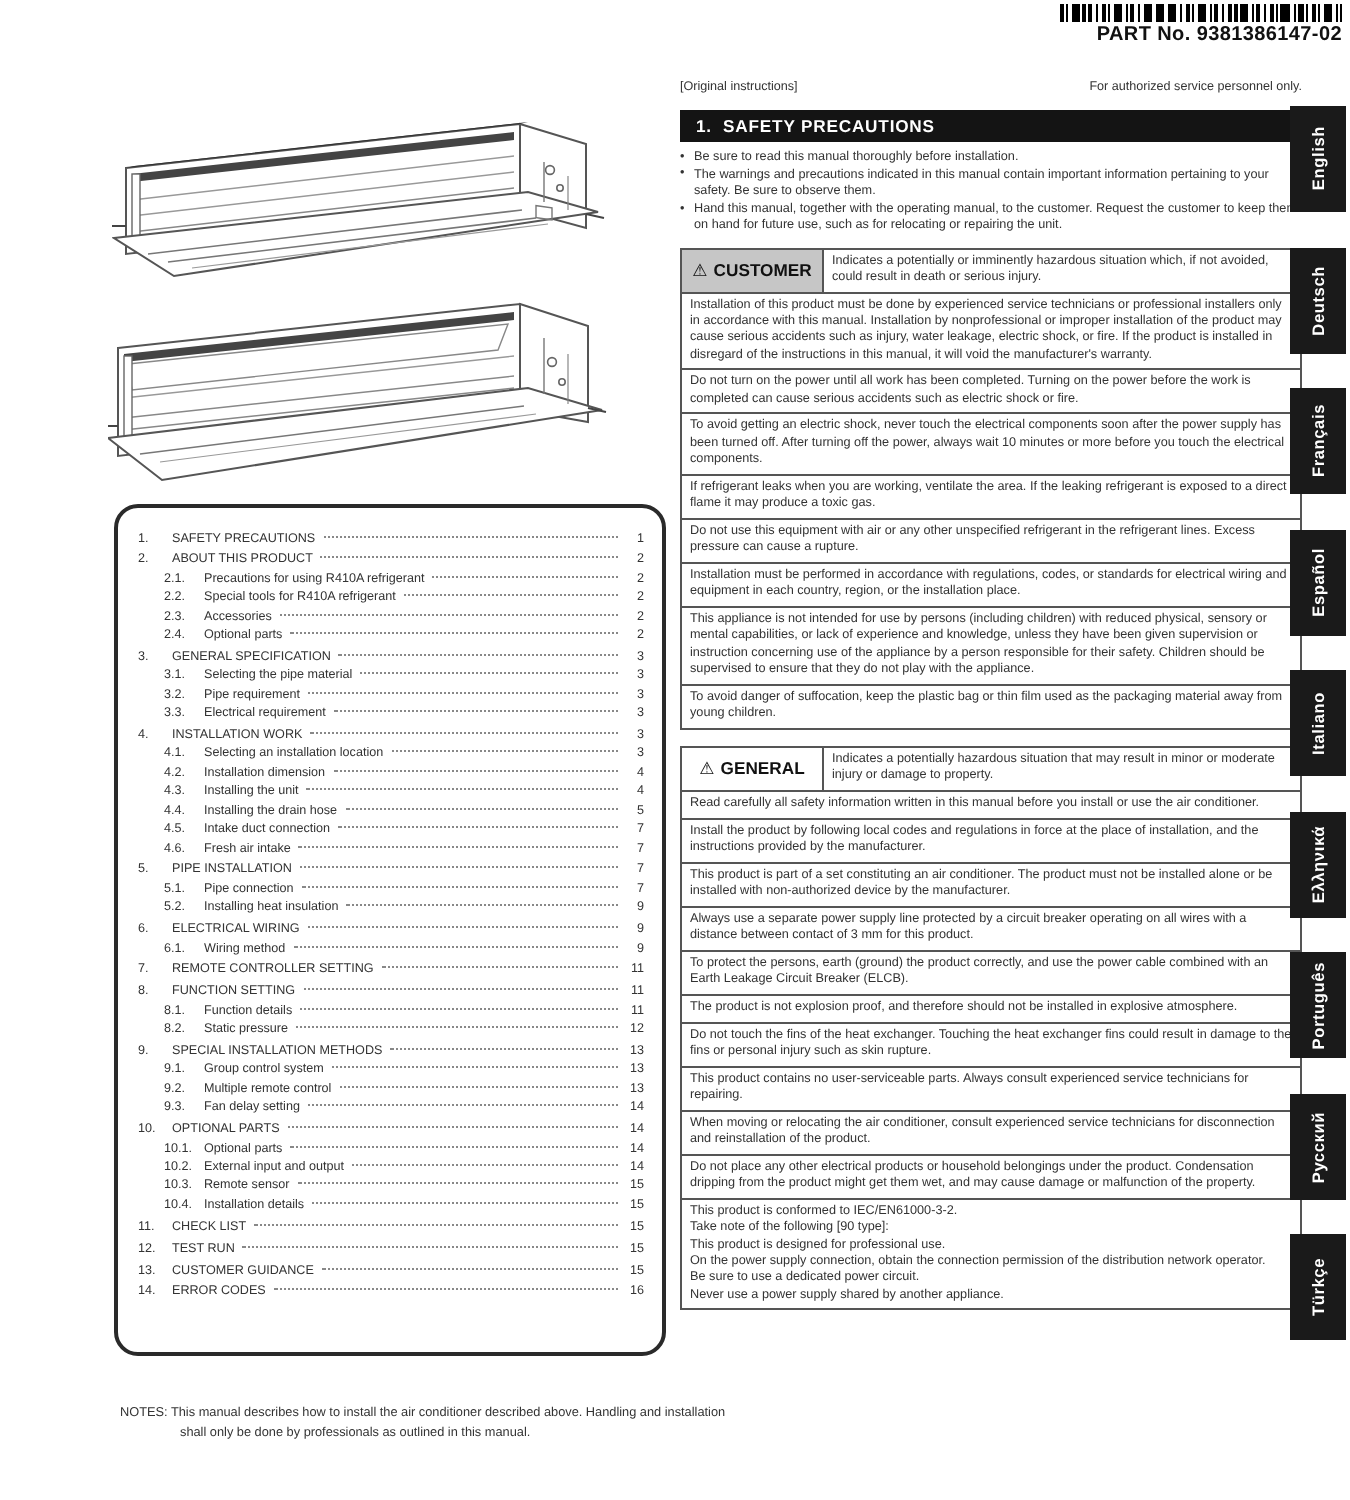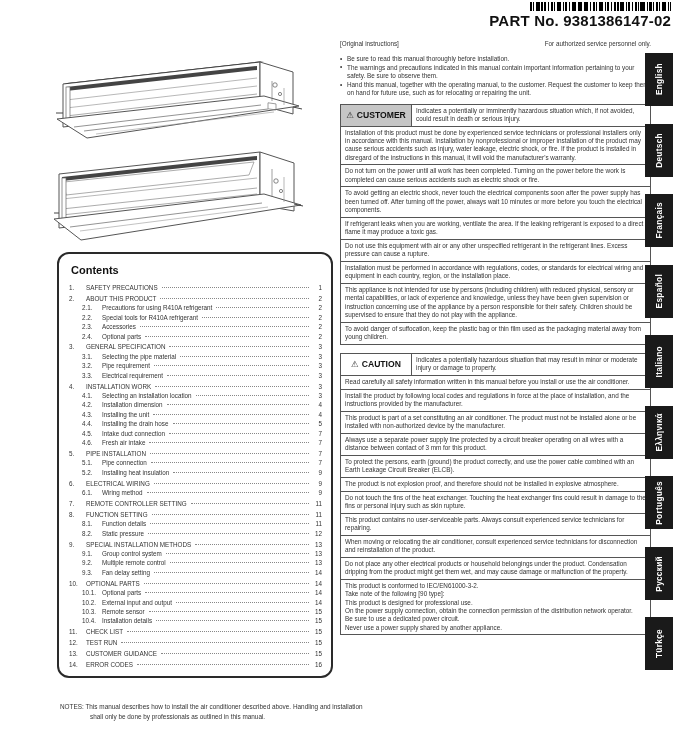--- a/index.html
+++ b/index.html
@@ -10,21 +10,21 @@
   }
   
   .barcode{
     position:absolute;left:530px;top:2px;width:141px;height:9px;background-color:#fff;
     background-image:
       repeating-linear-gradient(90deg,#000 0 1px,rgba(0,0,0,0) 1px 3px),
       repeating-linear-gradient(90deg,#000 0 2px,rgba(0,0,0,0) 2px 7px),
       repeating-linear-gradient(90deg,#000 0 1px,rgba(0,0,0,0) 1px 11px);
   }
   .part-no{
-    position:absolute;top:12px;right:4px;font-size:15px;font-weight:bold;
+    position:absolute;top:12px;right:4px;font-size:10px;font-weight:bold;
     letter-spacing:.2px;color:#111;
   }
   
   .drawing1{position:absolute;left:56px;top:55px;}
   .drawing2{position:absolute;left:54px;top:147px;}
   .contents-box{
     position:absolute;left:57px;top:252px;width:276px;height:426px;
     border:2px solid #2a2a2a;border-radius:12px;box-sizing:border-box;
     padding:9px 9px 0 10px;overflow:hidden;background:#fff;
   }
@@ -119,21 +119,20 @@
     <line x1="0" y1="66" x2="5" y2="66" stroke="#444"></line>
     <line x1="240" y1="57" x2="249" y2="59" stroke="#444"></line>
     <circle cx="222" cy="34" r="2.2" stroke="#666" stroke-width="0.8"></circle>
     <circle cx="227" cy="44" r="1.6" stroke="#666" stroke-width="0.8"></circle>
     <line x1="218" y1="22" x2="218" y2="50" stroke="#777" stroke-width="0.7"></line>
     <line x1="230" y1="30" x2="230" y2="55" stroke="#888" stroke-width="0.6"></line>
   </g>
 </svg>
 
 <div class="contents-box">
-  <div class="contents-title">Contents</div>
   <div>
       <div class="toc-row l1">
         <span class="toc-num">1.</span>
         <span class="toc-label">SAFETY PRECAUTIONS</span>
         <span class="toc-leader"></span>
         <span class="toc-page">1</span>
       </div>
       <div class="toc-row l1">
         <span class="toc-num">2.</span>
         <span class="toc-label">ABOUT THIS PRODUCT</span>
@@ -366,20 +365,21 @@
 </div>
 
 <div class="notes"><span>NOTES:</span> <span>This manual describes how to install the air conditioner described above. Handling and installation shall only be done by professionals as outlined in this manual.</span></div>
 
 <div class="right-col">
   <div class="meta-row">
     <span>[Original instructions]</span>
     <span>For authorized service personnel only.</span>
   </div>
 
+  <div class="sec-header">1.  SAFETY PRECAUTIONS</div>
 
   <div class="bullets">
       <div class="bullet">Be sure to read this manual thoroughly before installation.</div>
       <div class="bullet">The warnings and precautions indicated in this manual contain important information pertaining to your safety. Be sure to observe them.</div>
       <div class="bullet">Hand this manual, together with the operating manual, to the customer. Request the customer to keep them on hand for future use, such as for relocating or repairing the unit.</div>
     </div>
 
   <div class="safety-table warning">
     <div class="def-row">
       <div class="def-label">
@@ -397,21 +397,21 @@
         <div class="item">Installation must be performed in accordance with regulations, codes, or standards for electrical wiring and equipment in each country, region, or the installation place.</div>
         <div class="item">This appliance is not intended for use by persons (including children) with reduced physical, sensory or mental capabilities, or lack of experience and knowledge, unless they have been given supervision or instruction concerning use of the appliance by a person responsible for their safety. Children should be supervised to ensure that they do not play with the appliance.</div>
         <div class="item">To avoid danger of suffocation, keep the plastic bag or thin film used as the packaging material away from young children.</div>
       </div>
   </div>
 
   <div class="safety-table caution">
     <div class="def-row">
       <div class="def-label">
         <span class="tri-icon">⚠</span>
-        <span>CAUTION</span>
+        <span>GENERAL</span>
       </div>
       <div class="def-text">Indicates a potentially hazardous situation that may result in minor or moderate injury or damage to property.</div>
     </div>
     <div class="items">
         <div class="item">Read carefully all safety information written in this manual before you install or use the air conditioner.</div>
         <div class="item">Install the product by following local codes and regulations in force at the place of installation, and the instructions provided by the manufacturer.</div>
         <div class="item">This product is part of a set constituting an air conditioner. The product must not be installed alone or be installed with non-authorized device by the manufacturer.</div>
         <div class="item">Always use a separate power supply line protected by a circuit breaker operating on all wires with a distance between contact of 3 mm for this product.</div>
         <div class="item">To protect the persons, earth (ground) the product correctly, and use the power cable combined with an Earth Leakage Circuit Breaker (ELCB).</div>
         <div class="item">The product is not explosion proof, and therefore should not be installed in explosive atmosphere.</div>

